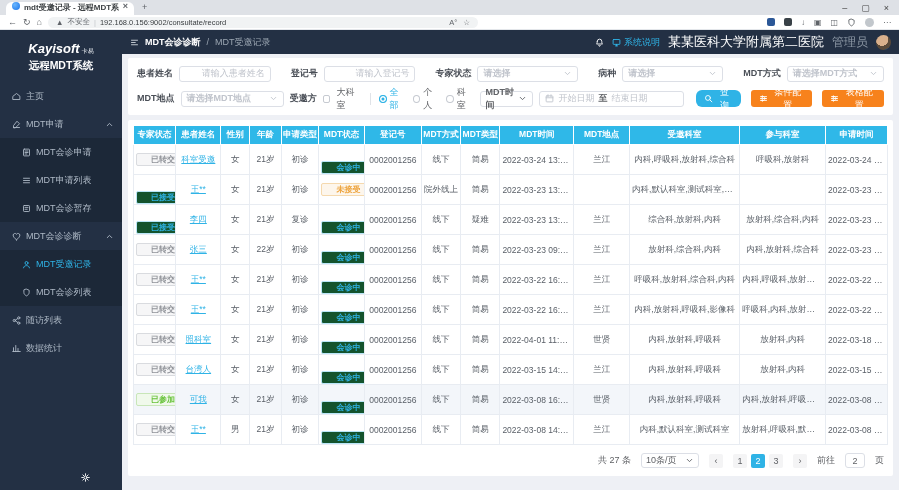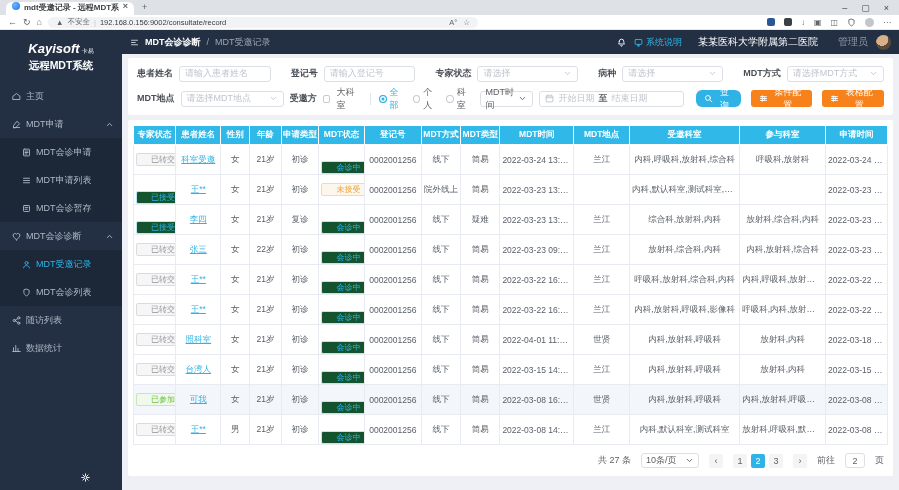--- a/index.html
+++ b/index.html
@@ -41,36 +41,36 @@
   .m-sub .m-item { padding-left:22px; background:#1c2838; }
   .m-item.active { color:#2fb3e6; }
   .sidebar-gear { position:absolute; bottom:8px; right:32px; color:#fff; }
 
   .main { flex:1; display:flex; flex-direction:column; background:#eef0f5; min-width:0; }
   .topbar { height:24px; background:#233044; display:flex; align-items:center; padding:0 8px; gap:6px; flex:none; }
   .crumb-root { color:#fff; font-weight:bold; font-size:9px; }
   .crumb-sep,.crumb-cur { color:#9aa5b1; font-size:9px; }
   .top-right { margin-left:auto; display:flex; align-items:center; gap:8px; }
   .sys-help { color:#2fb3e6; display:flex; align-items:center; gap:3px; font-size:9px; }
-  .hospital { color:#fff; font-size:10px;margin-left:8px; }
-  .role { color:#8d98a5; font-size:10px;margin-left:12px; }
+  .hospital { color:#fff; font-size:13px; }
+  .role { color:#8d98a5; font-size:12px; }
   .avatar { width:15px; height:15px; border-radius:50%; flex:none;
     background:radial-gradient(circle at 40% 30%,#d9b08c 0 45%,#5a4a3a 46% 75%,#32506e 76%); }
 
   .content { padding:4px 6px 0 6px; flex:1; min-height:0; }
 
   
   .search-card { background:#fff; border-radius:2px; padding:7px 9px 8px 9px; }
   .form-row { display:flex; align-items:center; gap:6px; height:17px; }
   .form-row + .form-row { margin-top:8px; }
   .f-label { font-weight:bold; color:#4a4f57; white-space:nowrap; }
   .inp,.sel { height:16px; border:1px solid #dcdfe6; border-radius:3px; background:#fff;
     display:flex; align-items:center; padding:0 5px; color:#c0c4cc; }
-  .sel { justify-content:space-between; }
-  .inp-patient,.inp-reg { width:98px; }
+  .sel { justify-content:space-between;font-weight:bold; }
+  .inp-patient,.inp-reg { width:98px;justify-content:flex-end; }
   .sel-expert,.sel-disease { width:108px; }
   .sel-mode { width:104px; }
   .sel-place { width:108px; }
   .sel-time { width:56px; color:#606266; }
   .date-range { width:152px; gap:4px; }
   .date-range .ph { color:#c0c4cc; }
   .date-sep { color:#606266; font-weight:bold; }
   .v-div { width:1px; height:12px; background:#e0e3e8; margin:0 2px; }
   .chk { width:8px; height:8px; border:1px solid #c6cad1; border-radius:2px; background:#fff; }
   .chk-label,.radio-label { color:#606266; }
@@ -84,21 +84,21 @@
   .btn-orange { background:#f7821c; margin-left:4px; }
 
   
   .table-card { background:#fff; border-radius:2px; margin-top:5px; padding:5px 5px 2px 5px; }
   table { width:100%; border-collapse:collapse; table-layout:fixed; }
   th { background:#2fb8e8; color:#fff; font-weight:bold; font-size:8.5px; height:19px;
     border:1px solid rgba(255,255,255,.45); white-space:nowrap; overflow:hidden; }
   td { height:20px; text-align:center; font-size:8.5px; color:#5a6068;
     border:1px solid #e8ecf2; white-space:nowrap; overflow:hidden; text-overflow:ellipsis; padding:0 2px; }
   tr.shaded td { background:#f3f6fa; }
-  .badge { display:inline-block; border:1px solid; border-radius:2px; padding:0px 14px; font-size:8px; line-height:11px; }
+  .badge { display:inline-block; border:1px solid; border-radius:2px; padding:0px 14px; font-size:8px; line-height:11px;font-weight:bold; }
   .b-default { color:#909399; border-color:#d9dbdf; background:#f6f6f7; }
   .b-info { color:#2fb3e6; border-color:#b9e6f8; background:#14532d;margin-top:16px; }
   .b-success { color:#67c23a; border-color:#c8e6b8; background:#f0f9eb; }
   .b-warning { color:#eda33c; border-color:#f5d9ae; background:#fdf6ec; }
   .p-link { color:#2fb3e6; text-decoration:underline; cursor:pointer; }
 
   
   .pagination { display:flex; align-items:center; justify-content:flex-end; gap:10px; padding:8px 4px 6px 0; color:#606266; }
   .pg-size { width:58px; height:15px; border:1px solid #dcdfe6; border-radius:3px; display:flex;
     align-items:center; justify-content:space-between; padding:0 4px; color:#606266; }

